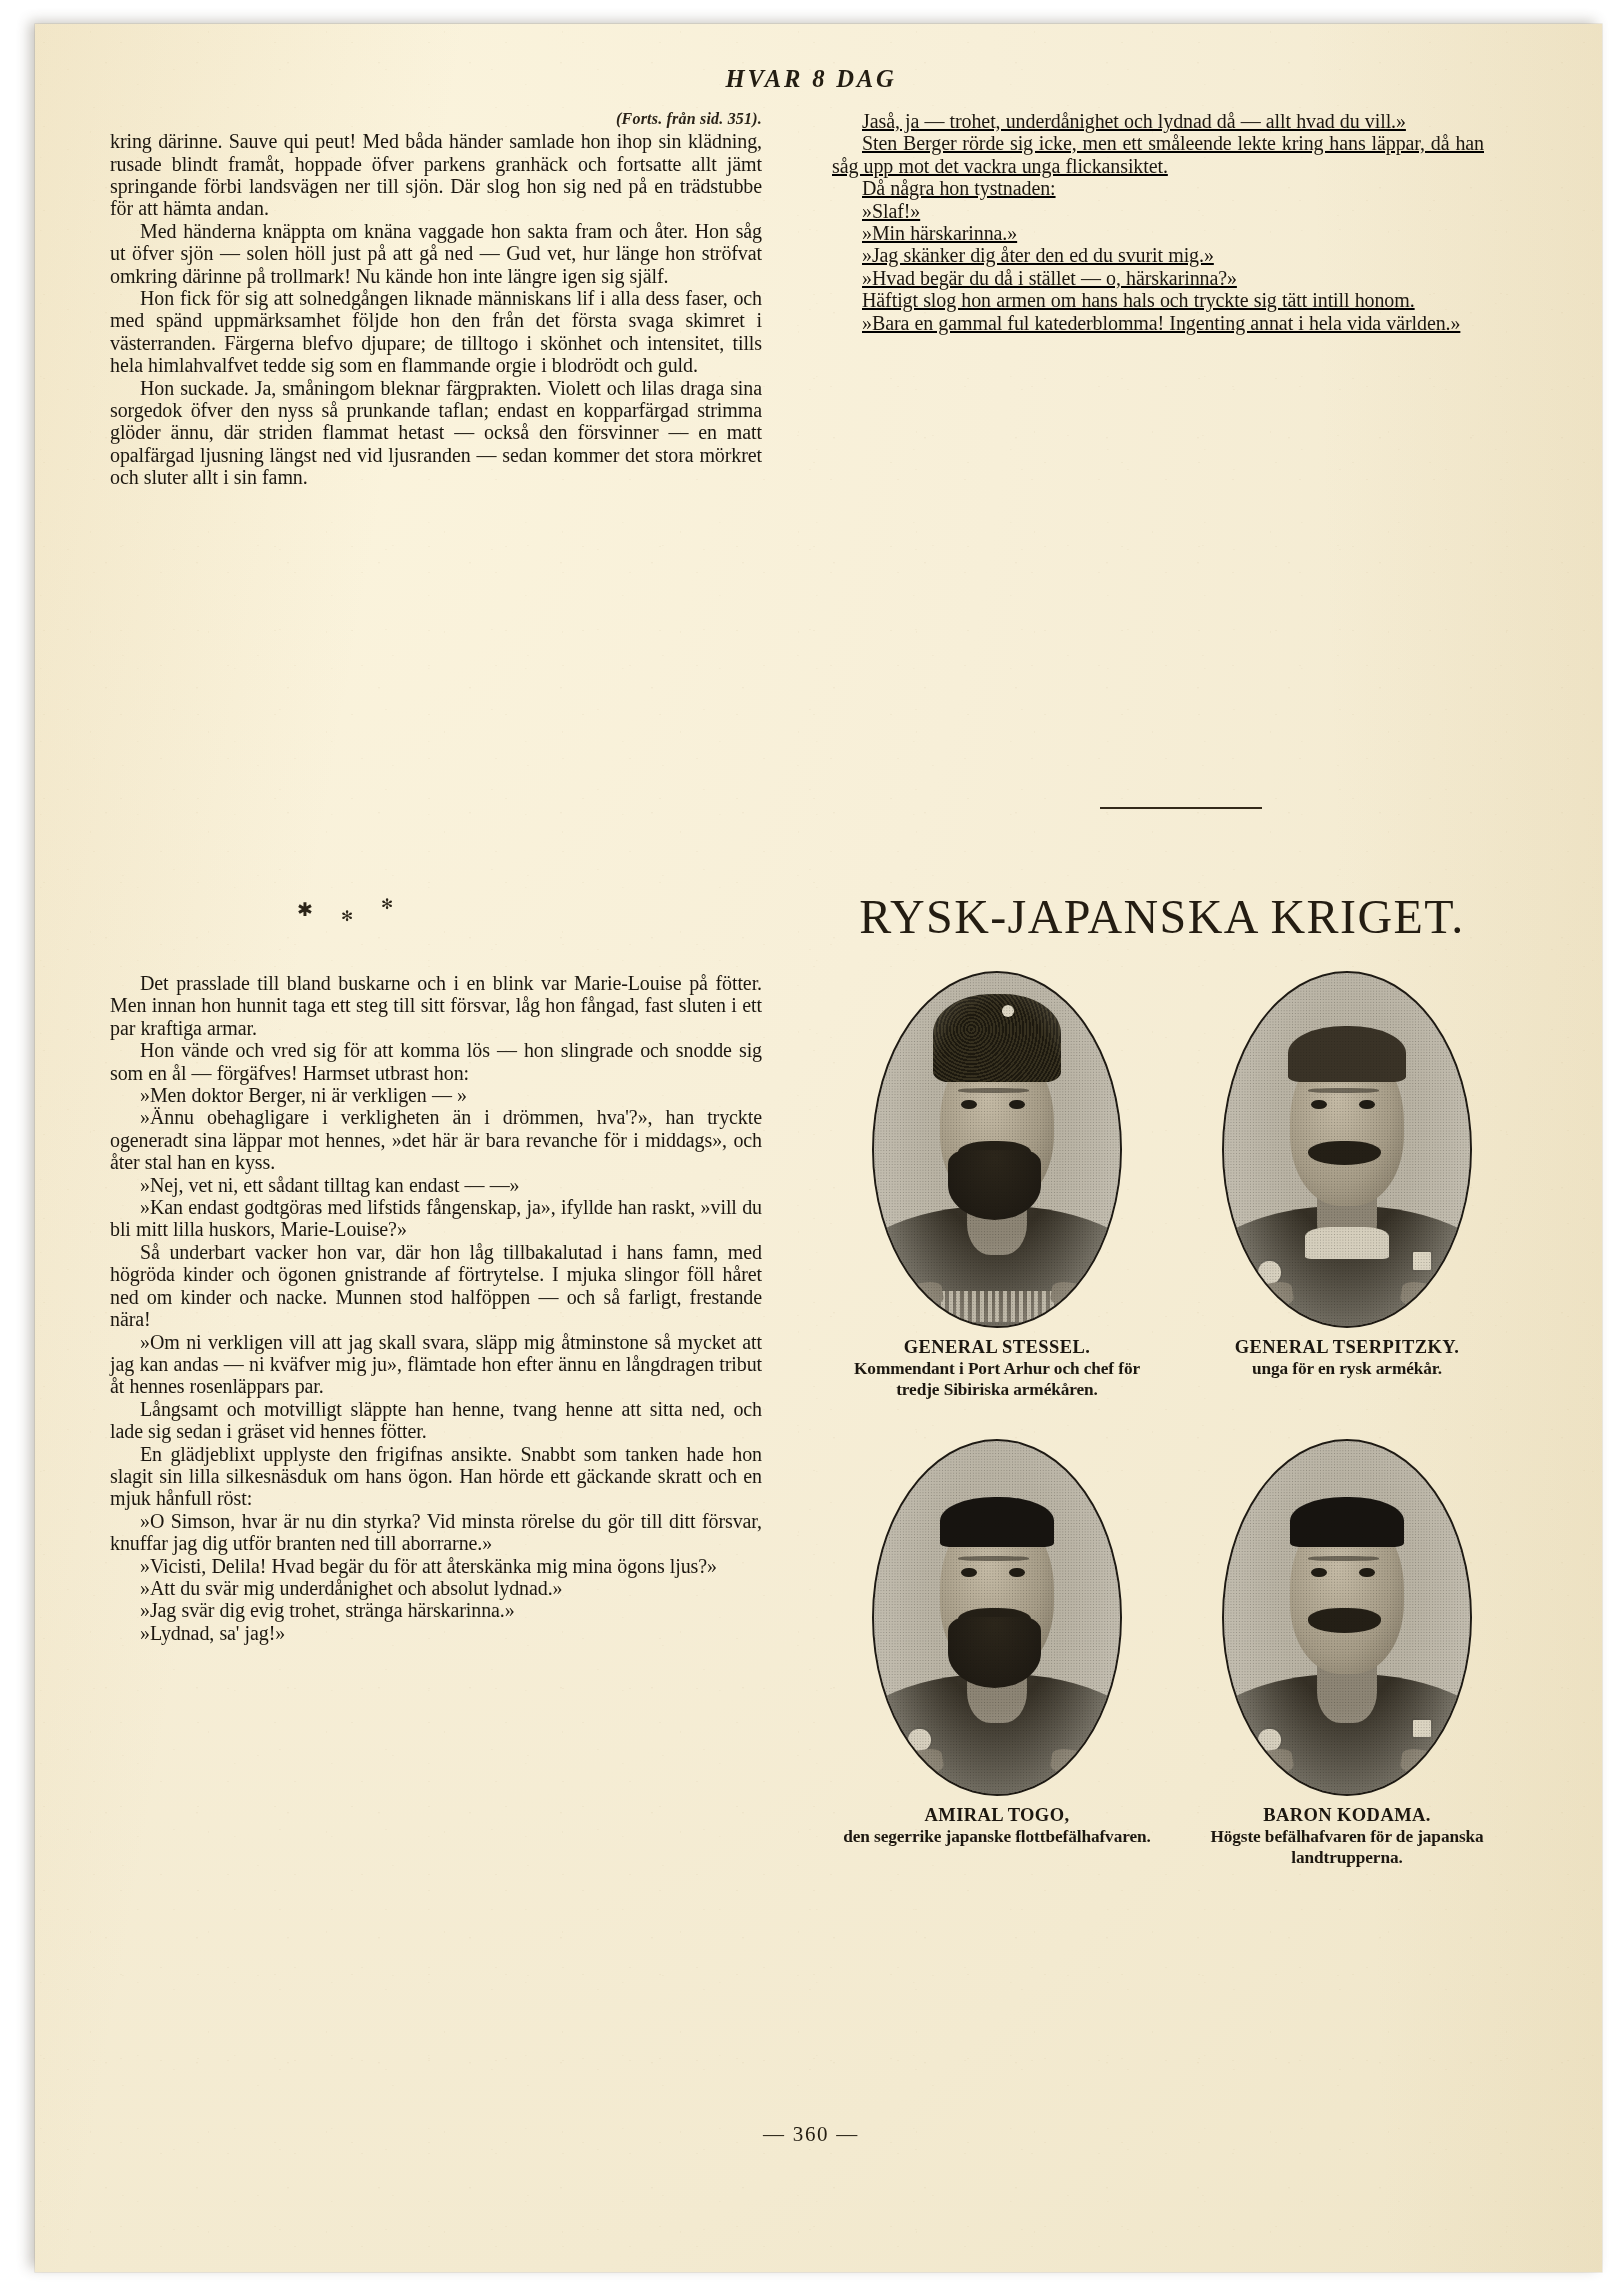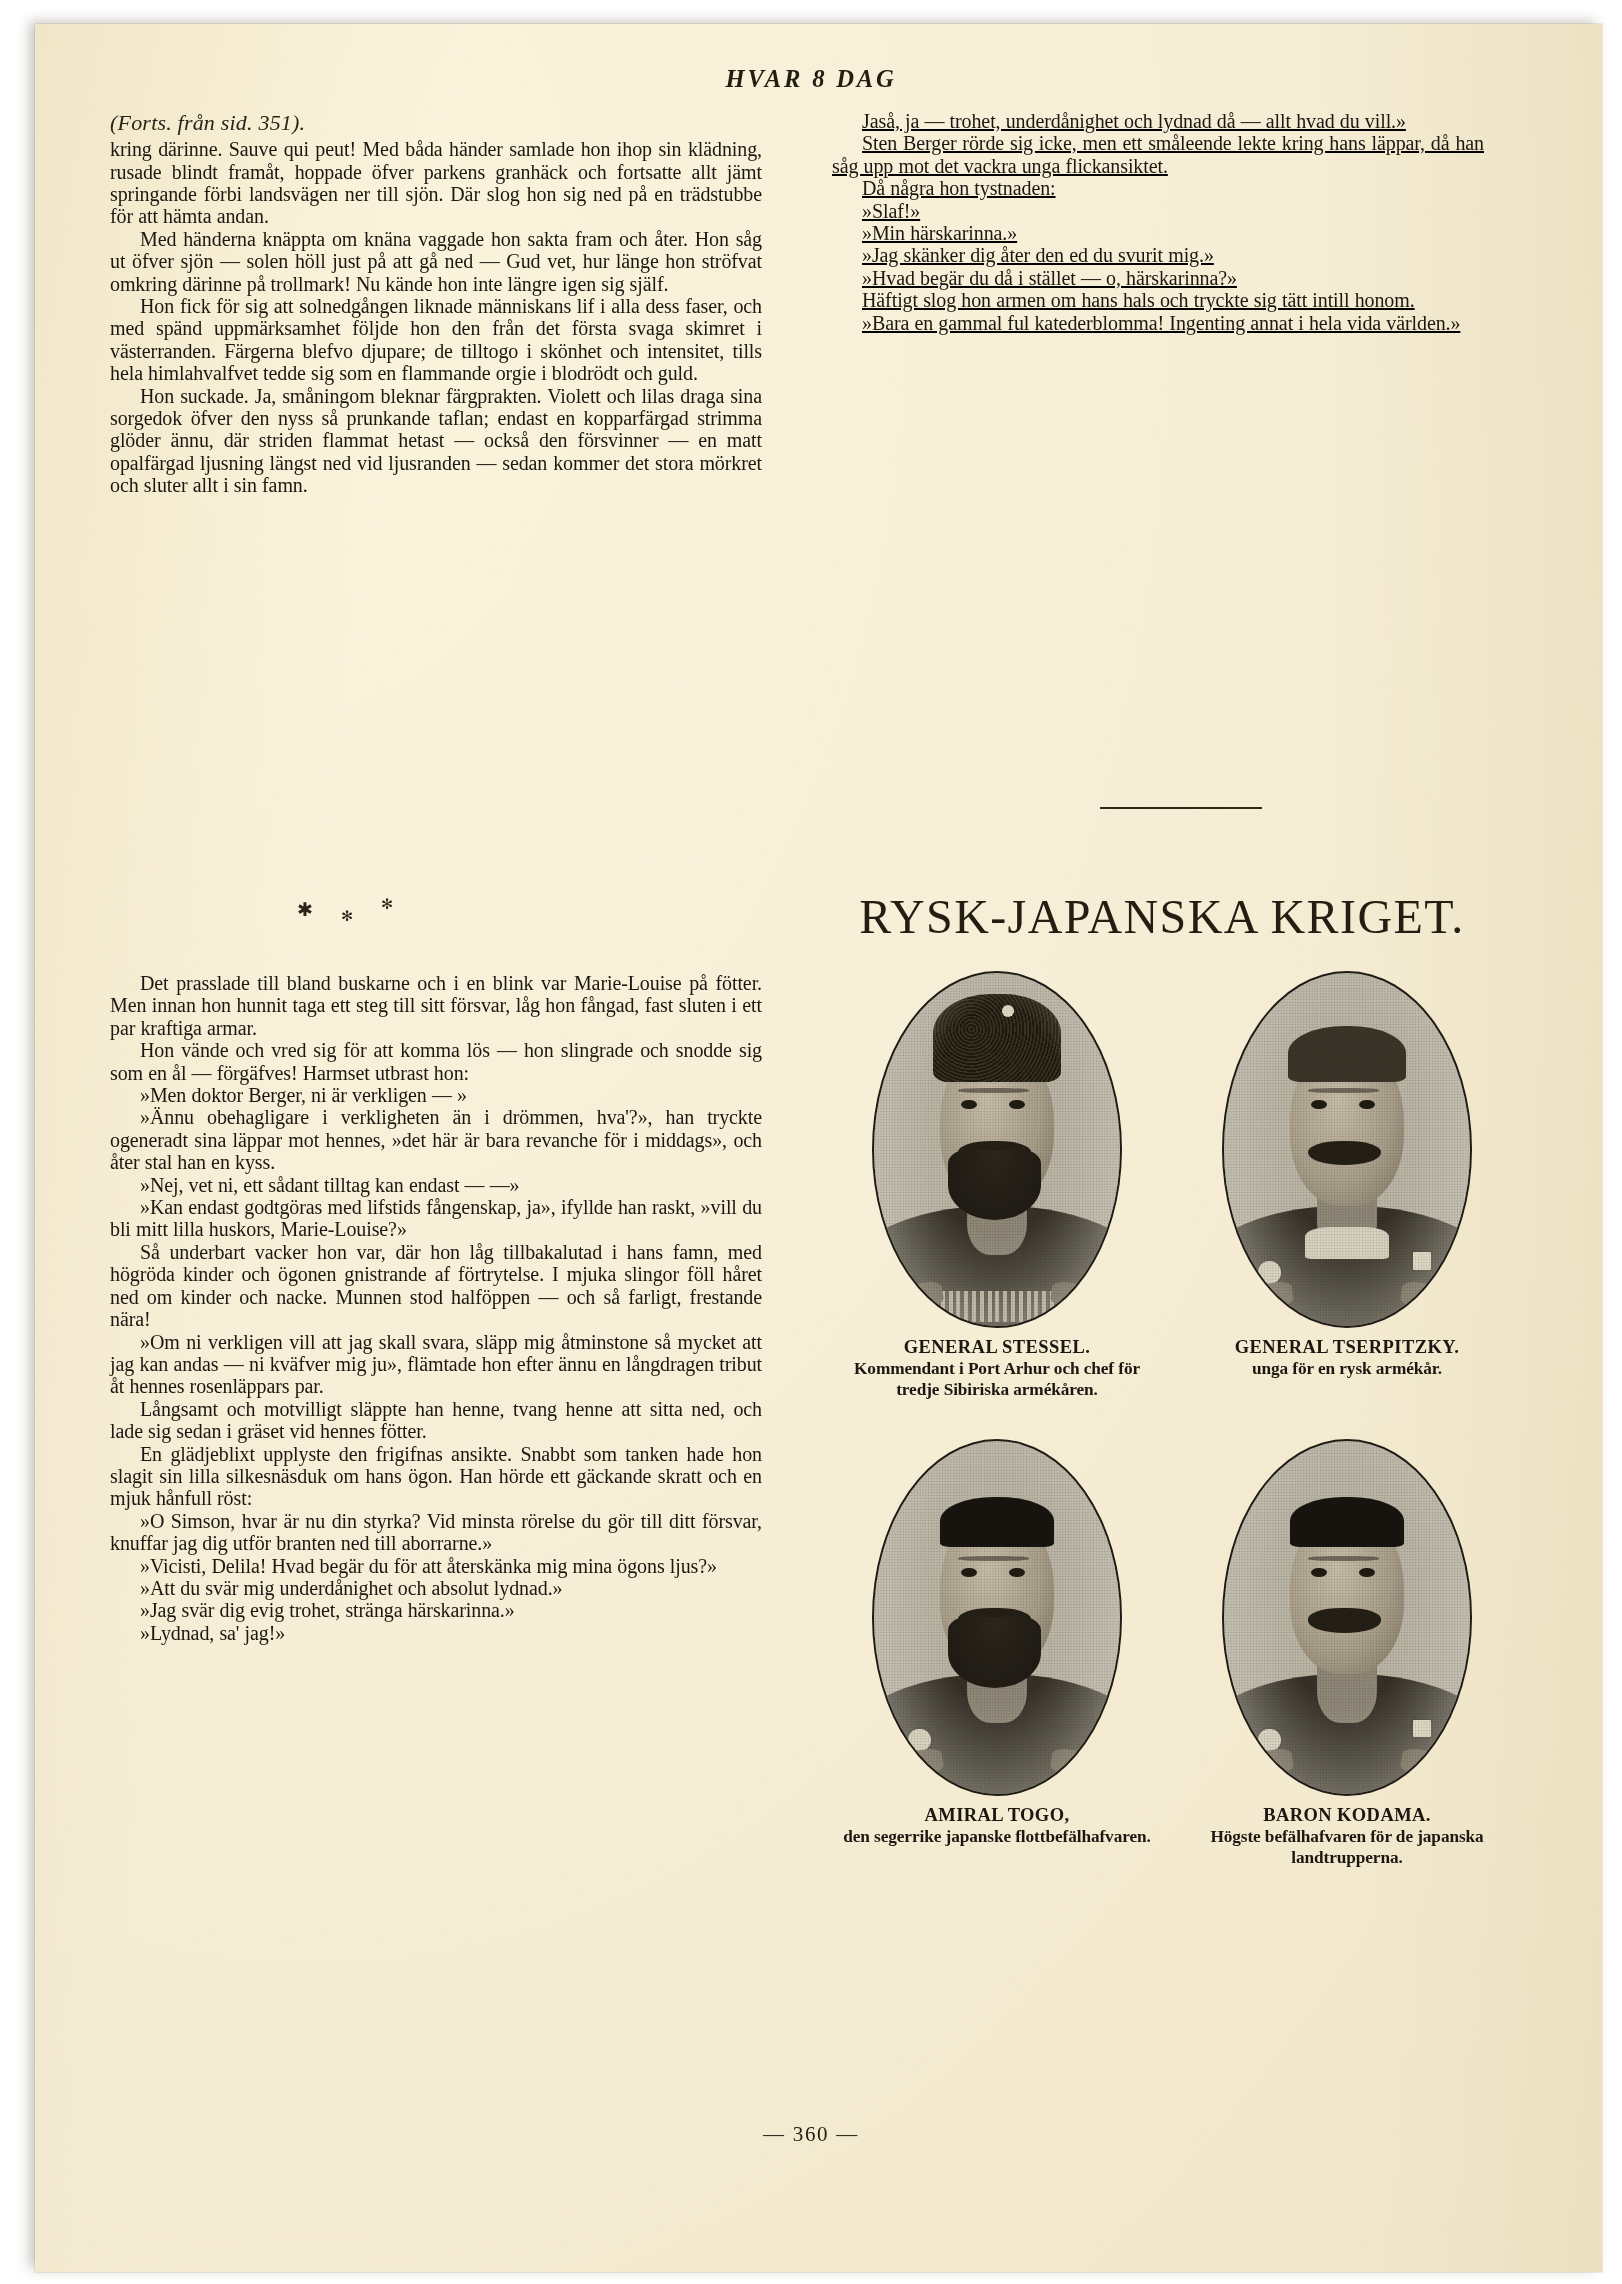--- a/index.html
+++ b/index.html
@@ -51,22 +51,22 @@
     font-size:24.6px;letter-spacing:2.8px;color:#231d12;
   }
   .runhead span{display:inline-block;}
 
   
   .col{position:absolute;top:110px;width:652px;}
   .col-left{left:110px;}
   .col-right{left:832px;text-decoration:underline;}
 
   .contnote{
-    font-style:italic;font-weight:400;font-size:22px;color:#2a2318;
-    margin:0 0 2.2px 0;letter-spacing:0.2px;
+    font-style:italic;font-weight:700;font-size:16px;color:#2a2318;
+    margin:0 0 2.2px 0;letter-spacing:0.2px;text-align:right;
   }
 
   p.body{
     margin:0;
     font-size:20px;
     line-height:22.4px;
     color:#1c1710;
     text-align:justify;
     text-justify:inter-word;
     hyphens:none;

